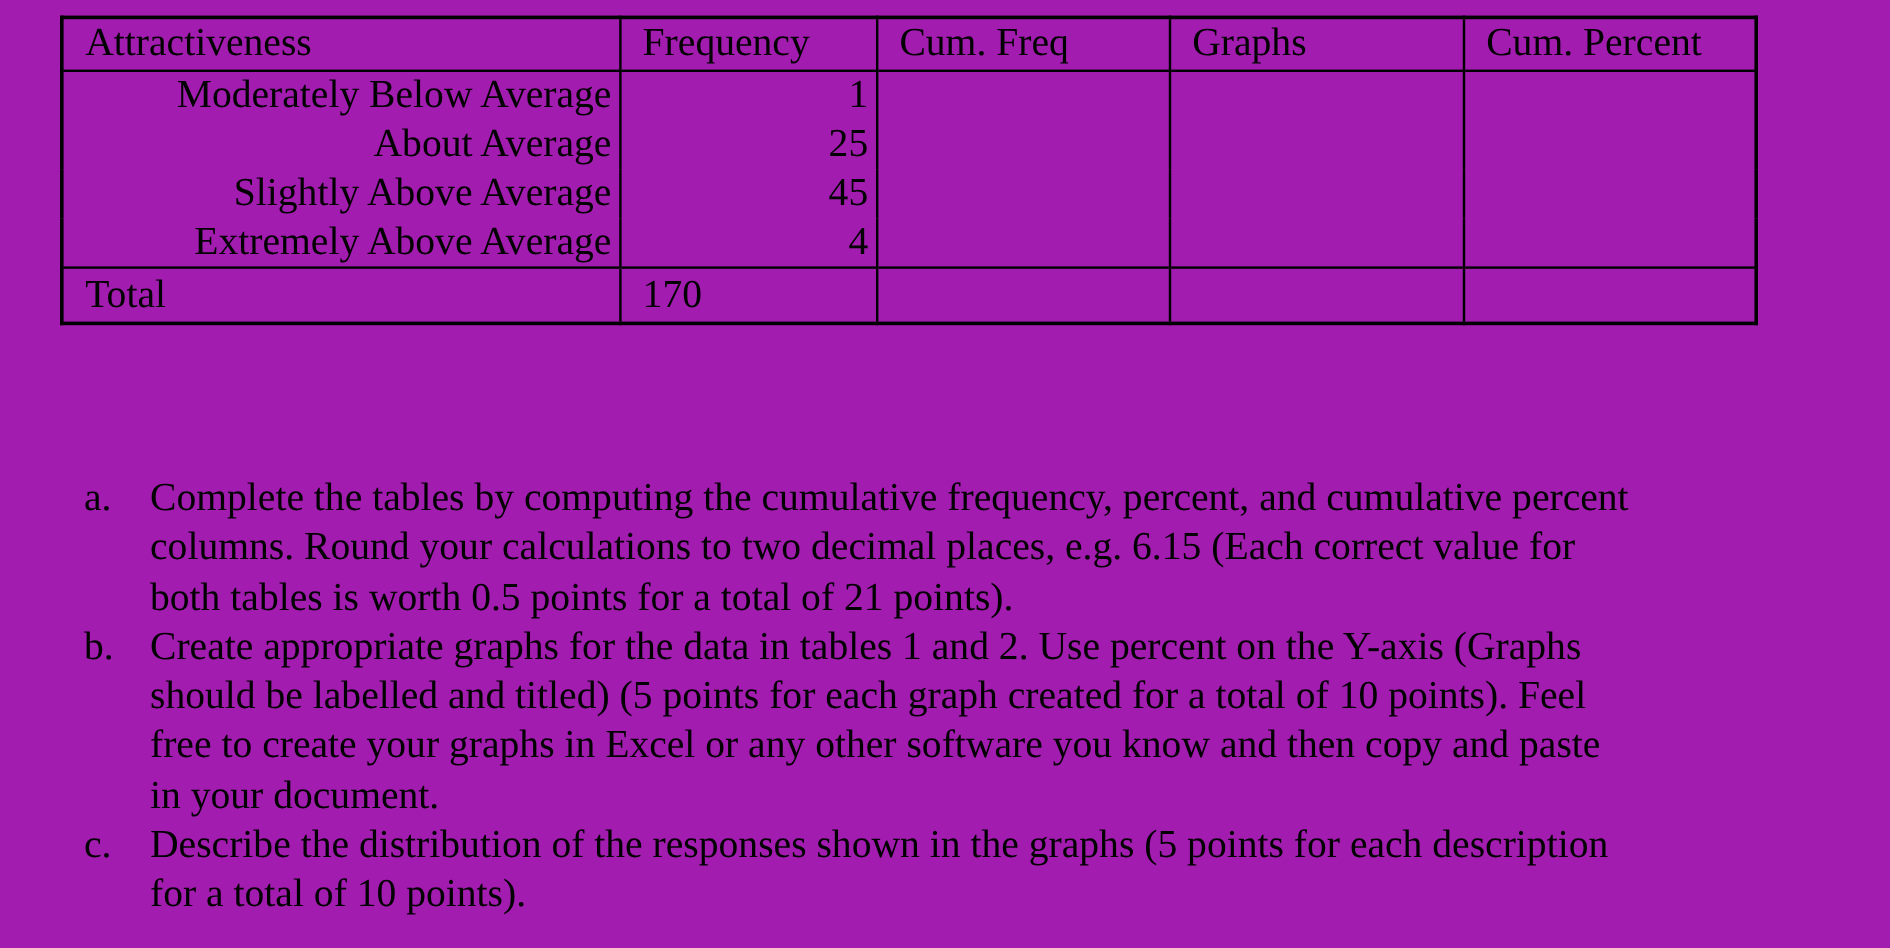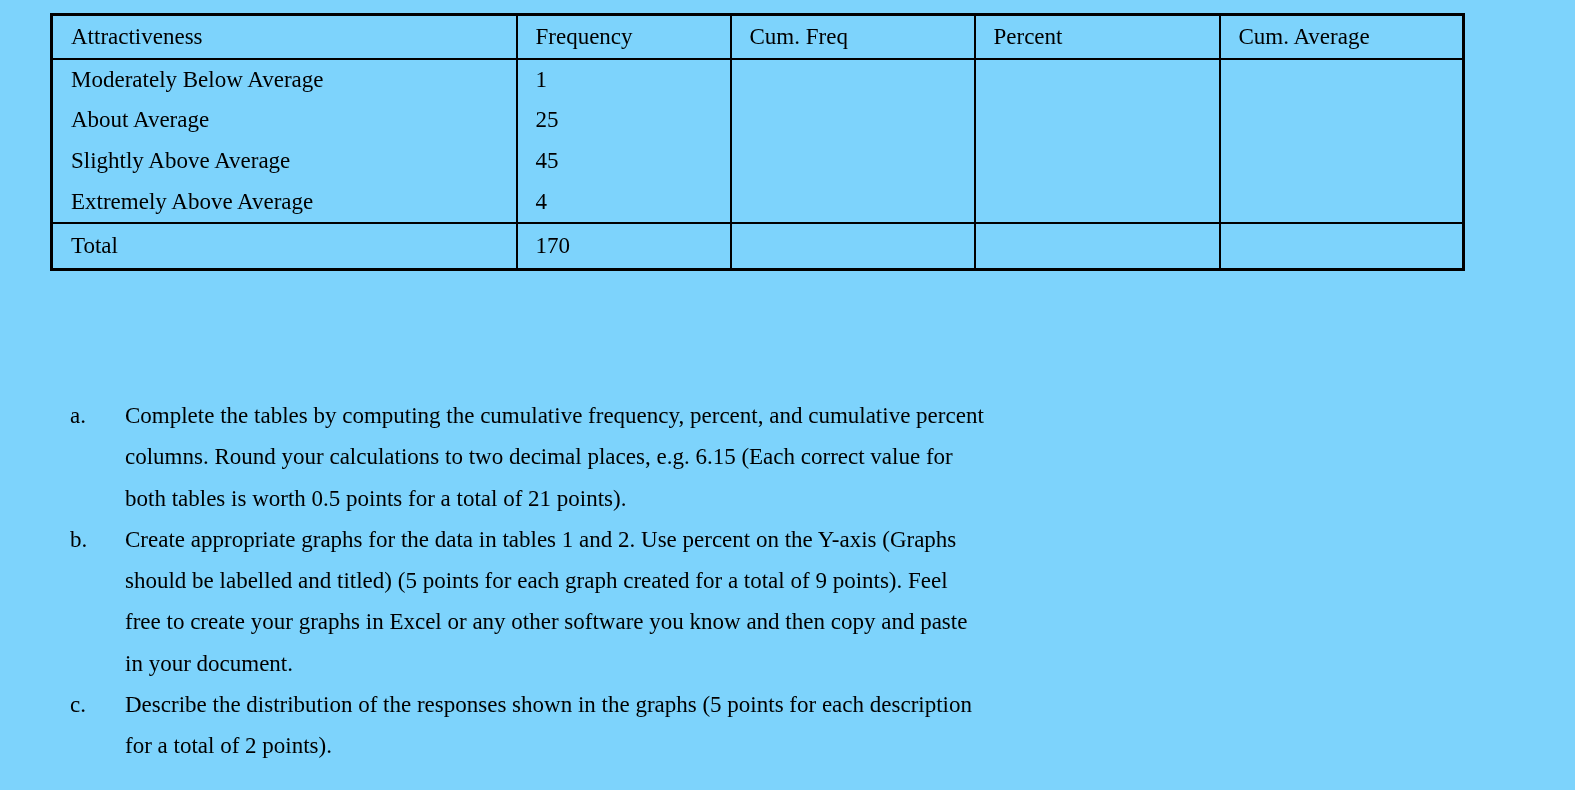--- a/index.html
+++ b/index.html
@@ -4,24 +4,24 @@
 <style>
   html, body {
     margin: 0;
     padding: 0;
     background: #ffffff;
   }
   .page {
     position: relative;
     width: 1575px;
     height: 790px;
-    background: #7dd3fc;
+    background: #a21caf;
     color: #000000;
     font-family: "Liberation Serif", "DejaVu Serif", serif;
-    font-size: 23px;
+    font-size: 33px;
     overflow: hidden;
   }
 
   
   .freq-table-wrap {
     position: absolute;
     left: 50px;
     top: 13px;
   }
   table.freq-table {
@@ -49,20 +49,21 @@
   .freq-table thead tr { height: 44px; }
   .freq-table thead th {
     border-bottom: 2px solid #000000;
     vertical-align: middle;
   }
   .freq-table tbody tr { height: 41.2px; }
   .freq-table tbody td {
     vertical-align: middle;
     border-top: none;
     border-bottom: none;
+    text-align: right;
   }
   .freq-table tfoot tr { height: 46px; }
   .freq-table tfoot td {
     border-top: 2px solid #000000;
     vertical-align: middle;
   }
 
   
   .instructions {
     position: absolute;
@@ -95,22 +96,22 @@
           <col class="c-freq">
           <col class="c-cfreq">
           <col class="c-pct">
           <col class="c-cpct">
       </colgroup>
       <thead>
         <tr>
           <th>Attractiveness</th>
           <th>Frequency</th>
           <th>Cum. Freq</th>
-          <th>Percent</th>
-          <th>Cum. Average</th>
+          <th>Graphs</th>
+          <th>Cum. Percent</th>
         </tr>
       </thead>
       <tbody>
         <tr>
           <td>Moderately Below Average</td>
           <td>1</td>
           <td></td>
           <td></td>
           <td></td>
         </tr>
@@ -151,24 +152,24 @@
   <div class="instructions">
     <div class="instr-item">
       <div class="instr-marker">a.</div>
       <div class="instr-text">Complete the tables by computing the cumulative frequency, percent, and cumulative percent
 columns. Round your calculations to two decimal places, e.g. 6.15 (Each correct value for
 both tables is worth 0.5 points for a total of 21 points).</div>
     </div>
     <div class="instr-item">
       <div class="instr-marker">b.</div>
       <div class="instr-text">Create appropriate graphs for the data in tables 1 and 2. Use percent on the Y-axis (Graphs
-should be labelled and titled) (5 points for each graph created for a total of 9 points). Feel
+should be labelled and titled) (5 points for each graph created for a total of 10 points). Feel
 free to create your graphs in Excel or any other software you know and then copy and paste
 in your document.</div>
     </div>
     <div class="instr-item">
       <div class="instr-marker">c.</div>
       <div class="instr-text">Describe the distribution of the responses shown in the graphs (5 points for each description
-for a total of 2 points).</div>
+for a total of 10 points).</div>
     </div>
   </div>
 
 </div>
 
 </body></html>

